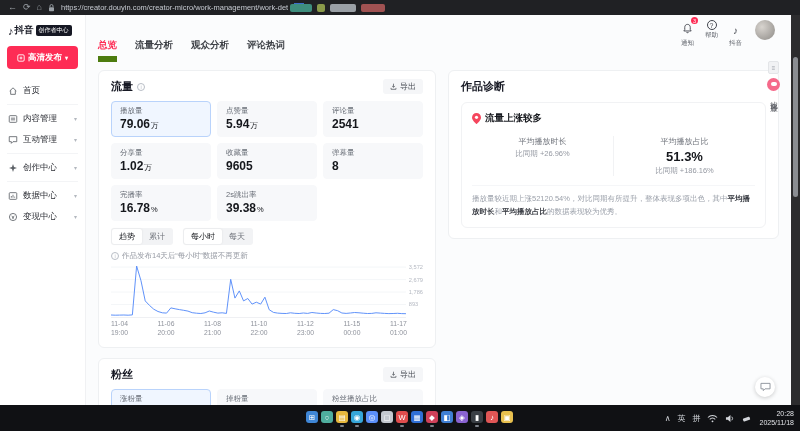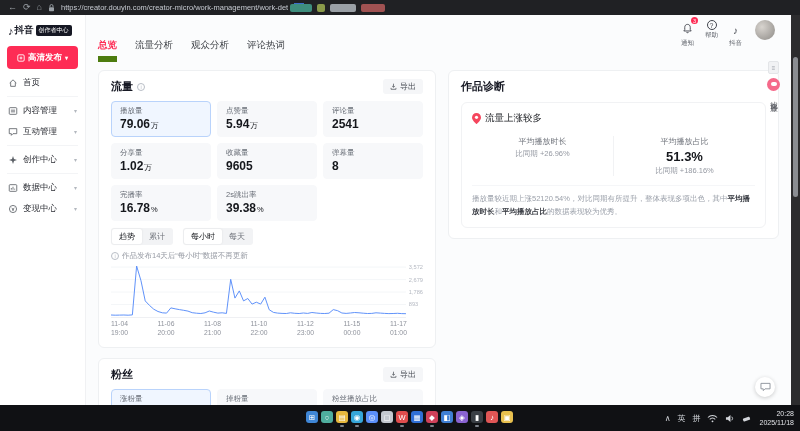--- a/index.html
+++ b/index.html
@@ -17,40 +17,40 @@
 
   
   .app { position:absolute; top:15px; left:0; width:800px; height:390px; background:#fff; display:flex; }
 
   
   .sidebar { width:86px; background:#fff; border-right:1px solid #f0f1f3; padding:7px 7px; flex-shrink:0; }
   .logo-row { display:flex; align-items:center; margin:2px 0 9px 1px; }
   .logo-note { font-weight:bold; font-size:11px; color:#161823; margin-right:1px; }
   .logo-text { font-weight:bold; font-size:9.5px; color:#161823; }
   .logo-badge { background:#161823; color:#fff; font-size:6px; padding:1px 3px; border-radius:2px; margin-left:2px; white-space:nowrap; }
-  .publish-btn { background:#fe2c55; color:#fff; font-size:8.5px; font-weight:bold; height:23px; border-radius:4px; display:flex; align-items:center; justify-content:center; gap:3px; margin-bottom:0; cursor:pointer; }
+  .publish-btn { background:#fe2c55; color:#fff; font-size:8.5px; font-weight:bold; height:23px; border-radius:4px; display:flex; align-items:center; justify-content:center; gap:3px; margin-bottom:8px; cursor:pointer; }
   .publish-btn .chev { font-size:6px; }
   .menu-group { border-bottom:1px solid #f3f4f6; padding:3px 0; }
   .menu-group:last-child { border-bottom:none; }
   .menu-item { display:flex; align-items:center; gap:5px; height:21px; font-size:8.5px; color:#2a2c33; padding:0 1px; cursor:pointer; }
   .mi-icon { width:10px; height:10px; color:#5c6066; display:flex; align-items:center; }
   .menu-chev { margin-left:auto; color:#b3b8bf; font-size:6px; }
 
   
   .main { flex:1; position:relative; background:#fbfcfd; overflow:hidden; }
   .header-actions { position:absolute; top:5px; right:16px; display:flex; align-items:flex-start; gap:11px; z-index:6; }
   .action { display:flex; flex-direction:column; align-items:center; gap:1px; position:relative; color:#42454d; cursor:pointer; }
   .action-label { font-size:6.5px; color:#60646c; }
   .badge { position:absolute; top:-3px; right:-4px; background:#fe2c55; color:#fff; font-size:5.5px; min-width:7px; height:7px; border-radius:4px; display:flex; align-items:center; justify-content:center; padding:0 1px; }
   .avatar { width:20px; height:20px; border-radius:50%; background:radial-gradient(circle at 35% 35%, #d8d4cf, #8d8a86); margin-left:2px; cursor:pointer; }
   .help-circle { width:10px; height:10px; border:1px solid #42454d; border-radius:50%; font-size:7px; display:flex; align-items:center; justify-content:center; }
   .dy-glyph { font-size:10px; font-weight:bold; }
 
   .tabs { display:flex; gap:18px; padding:24px 0 0 12px; font-size:9.5px; color:#3d4046; }
-  .tab { padding-bottom:4px; cursor:pointer; }
+  .tab { padding-bottom:4px; cursor:pointer;font-weight:bold; }
   .tab.active { color:#fe2c55; font-weight:bold; border-bottom:6px solid #4d7c0f; }
 
   .columns { display:flex; gap:12px; padding:8px 12px 8px 12px; align-items:flex-start; }
   .left-col { width:338px; flex-shrink:0; display:flex; flex-direction:column; gap:10px; }
   .right-col { flex:1; }
 
   .card { background:#fff; border:1px solid #eef0f2; border-radius:6px; padding:8px 12px 10px; }
   .card-head { display:flex; align-items:center; }
   .card-title { font-size:11px; font-weight:bold; color:#161823; }
   .info-i { width:8px; height:8px; border:1px solid #b9bec6; border-radius:50%; color:#b9bec6; font-size:5.5px; display:inline-flex; align-items:center; justify-content:center; margin-left:4px; }
@@ -68,21 +68,21 @@
   .toggle-opt { font-size:8px; color:#70747c; padding:2px 7px; border-radius:2px; cursor:pointer; white-space:nowrap; }
   .toggle-opt.selected { background:#fff; color:#17191e; font-weight:normal; box-shadow:0 0 2px rgba(0,0,0,.1); }
 
   .note { display:flex; align-items:center; gap:3px; font-size:7.5px; color:#9599a2; margin-top:6px; }
 
   .chart-wrap { margin-top:3px; }
   .xlabels { display:flex; justify-content:space-between; padding:1px 16px 0 0; }
   .xlab { font-size:6.8px; color:#8f939c; text-align:center; line-height:1.35; }
 
   .diag-box { border:1px solid #f1f2f4; border-radius:6px; padding:9px 10px 8px; margin-top:8px; }
-  .diag-flag { display:flex; align-items:center; gap:4px; font-size:9.5px; font-weight:normal; color:#17191e; }
+  .diag-flag { display:flex; align-items:center; gap:4px; font-size:9.5px; font-weight:bold; color:#17191e; }
   .diag-metrics { display:flex; margin:11px 0 9px; }
   .diag-metric { flex:1; text-align:center; }
   .diag-metric + .diag-metric { border-left:1px solid #f1f2f4; }
   .dm-label { font-size:8px; color:#70747c; }
   .dm-value { font-size:13px; font-weight:bold; color:#15171c; margin-top:2px; }
   .dm-compare { font-size:7.5px; color:#9599a2; margin-top:2px; }
   .diag-desc { font-size:7.5px; color:#9ba0aa; line-height:1.7; border-top:1px solid #f5f6f8; padding-top:7px; }
   .diag-desc b { color:#3a3d44; font-weight:bold; }
 
   .fab { position:absolute; right:16px; bottom:8px; width:20px; height:20px; background:#fff; border-radius:50%; box-shadow:0 1px 4px rgba(0,0,0,.2); display:flex; align-items:center; justify-content:center; cursor:pointer; z-index:6; }

